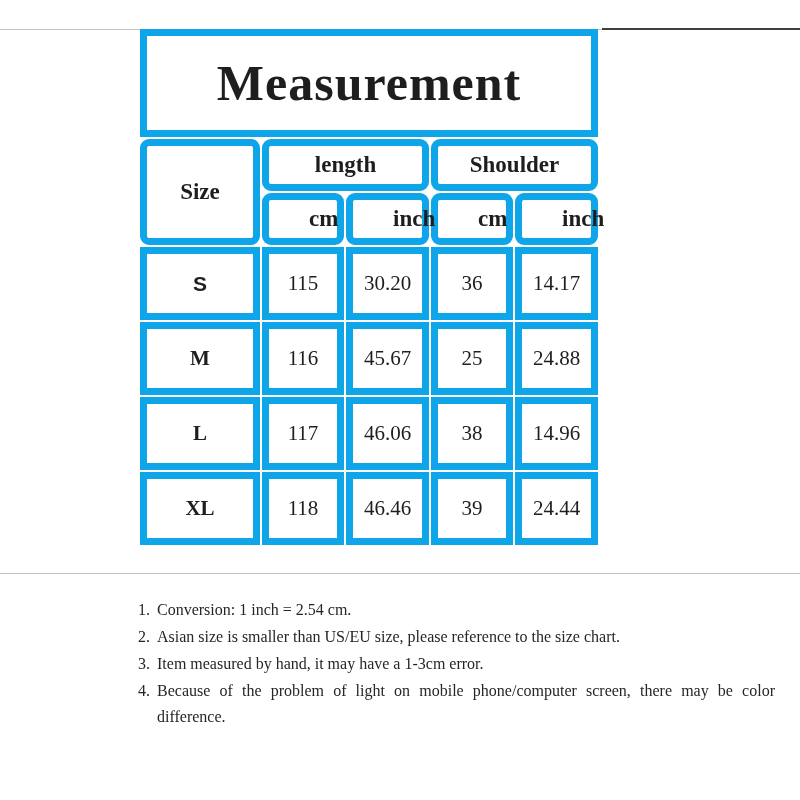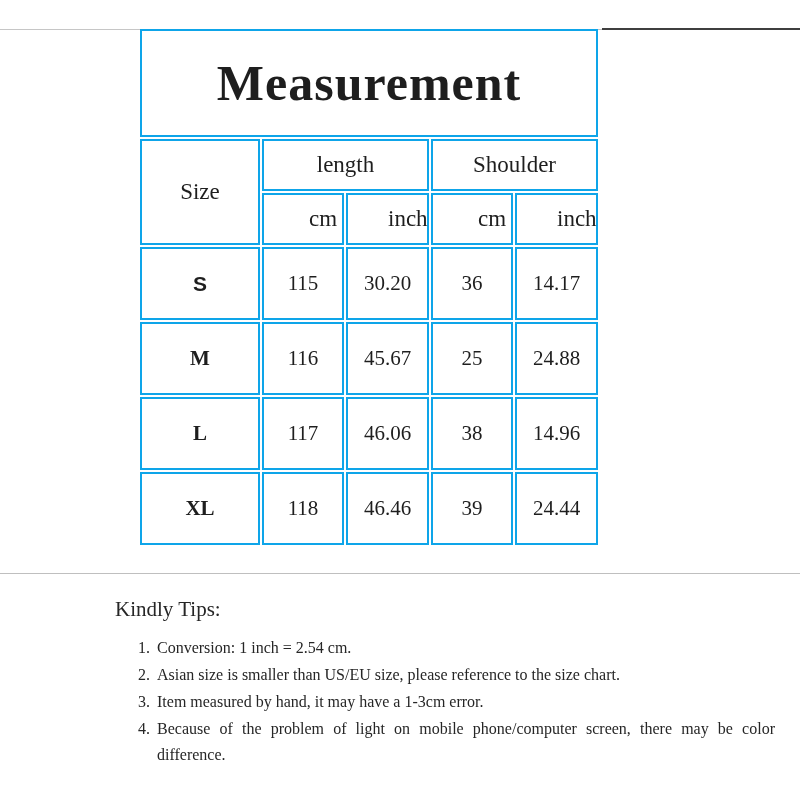--- a/index.html
+++ b/index.html
@@ -20,39 +20,40 @@
   table.size-table{
     position:absolute;
     left:138px;top:27px;
     width:462px;
     border-collapse:separate;
     border-spacing:2px;
     table-layout:fixed;
   }
   table.size-table td{
     box-sizing:border-box;
-    border:2px solid #0ea5e9;
+    border:7px solid #0ea5e9;
     text-align:center;
     vertical-align:middle;
     background:#ffffff;
     color:#1e1e1e;
     padding:0;
   }
   td.title-cell{
     height:108px;
     font-size:50px;
     font-weight:bold;
     letter-spacing:1px;
     color:#101010;
   }
   td.head{
     background:#a6c5e8;
     color:#16233f;
-    font-weight:normal;
+    font-weight:bold;
     font-size:23px;
+    border-radius:9px;
   }
   tr.head-row1 td{height:52px;}
   tr.head-row2 td{height:52px;padding-left:40px;}
   tr.data-row td{height:73px;font-size:21px;}
   td.size-cell{font-weight:bold;font-size:24px;color:#141414;}
   td.size-cell.sans{font-family:"Liberation Sans","DejaVu Sans",sans-serif;}
 
   
   .tips{
     position:absolute;
@@ -130,21 +131,20 @@
       <td class="size-cell">XL</td>
       <td>118</td>
       <td>46.46</td>
       <td>39</td>
       <td>24.44</td>
     </tr>
   </tbody>
     </table>
 
   <div class="tips">
-    <div class="tips-heading">Kindly Tips:</div>
     <ol class="tips-list">
       <li>Conversion: 1 inch = 2.54 cm.</li>
       <li>Asian size is smaller than US/EU size, please reference to the size chart.</li>
       <li>Item measured by hand, it may have a 1-3cm error.</li>
       <li>Because of the problem of light on mobile phone/computer screen, there may be color difference.</li>
     </ol>
   </div>
 
 </div>
 

